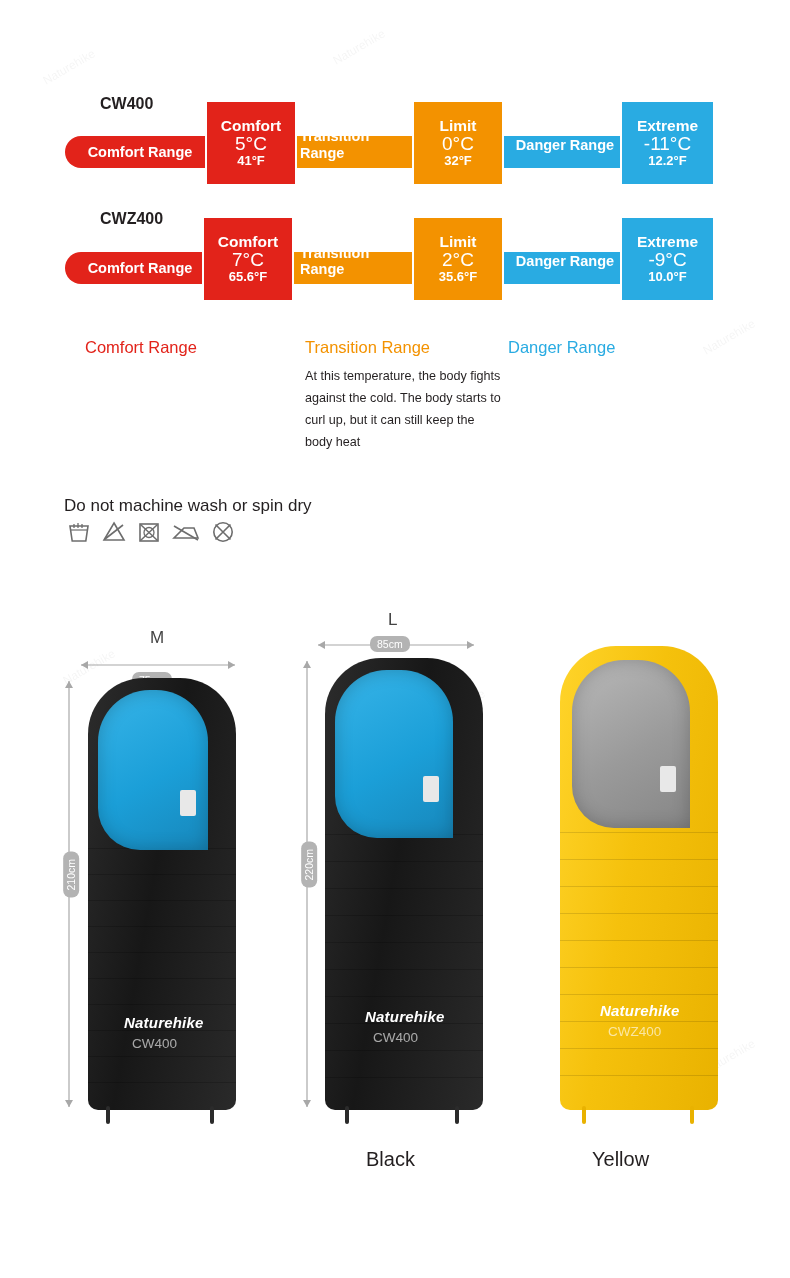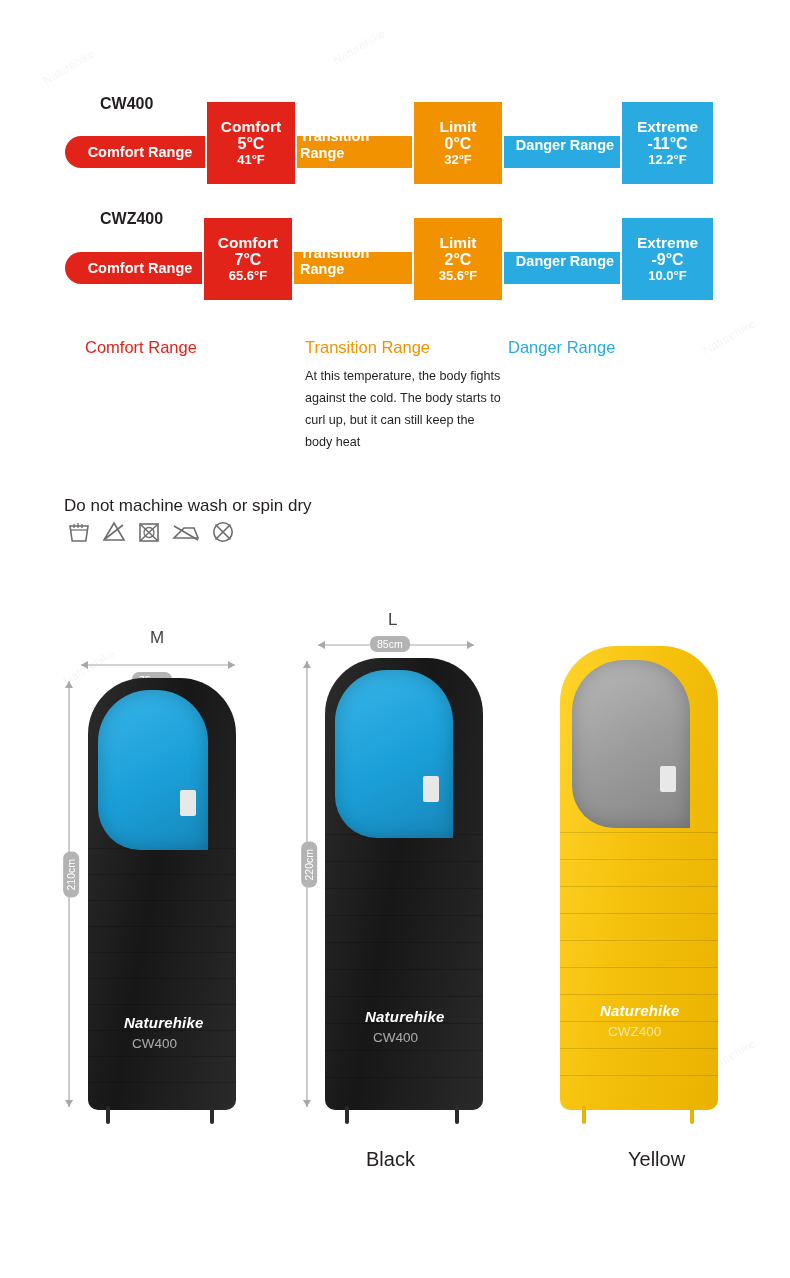--- a/index.html
+++ b/index.html
@@ -25,21 +25,21 @@
   .seg{
     position:absolute;height:32px;display:flex;align-items:center;justify-content:center;
     color:#fff;font-size:14.5px;font-weight:bold;
   }
   .box{
     position:absolute;box-sizing:border-box;border:2px solid #fff;
     display:flex;flex-direction:column;align-items:center;justify-content:center;
     color:#fff;line-height:1.06;
   }
   .box .b-title{font-size:15.5px;font-weight:bold;}
-  .box .b-v1{font-size:16px;font-weight:bold;}
+  .box .b-v1{font-size:19px;font-weight:normal;}
   .box .b-v2{font-size:13px;font-weight:bold;}
 
   
   .legend{position:absolute;}
   .legend h4{margin:0 0 8px 0;font-size:16.5px;font-weight:normal;}
   .legend p{margin:0;font-size:12.6px;line-height:1.75;color:#231f20;}
   .c-red{color:#e2231a;}
   .c-orange{color:#f39200;}
   .c-blue{color:#29abe2;}
 
@@ -301,16 +301,16 @@
       </div>
       <div class="hood" style="left:12px;top:14px;width:118px;height:168px;background:linear-gradient(150deg,#b9b9b9 0%,#9a9a9a 55%,#868686 100%);"></div>
       <div class="tag" style="left:100px;top:120px;width:16px;height:26px;"></div>
       <div class="logo" style="left:40px;top:356px;">Naturehike</div>
       <div class="model-on-bag" style="left:48px;top:378px;">CWZ400</div>
       <div class="foot" style="left:22px;top:460px;height:18px;background:#e9b200;"></div>
       <div class="foot" style="left:130px;top:460px;height:18px;background:#e9b200;"></div>
     </div>
 
     <div class="color-name" style="left:366px;top:548px;">Black</div>
-    <div class="color-name" style="left:592px;top:548px;margin-left:36px;">Yellow</div>
+    <div class="color-name" style="left:592px;top:548px;">Yellow</div>
   </div>
 
 </div>
 
 </body></html>

